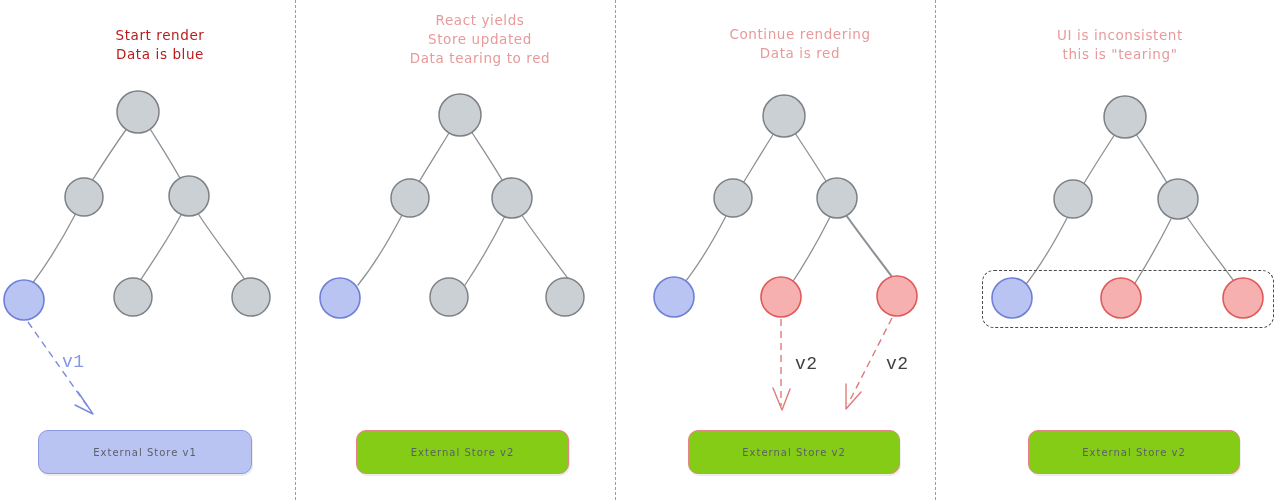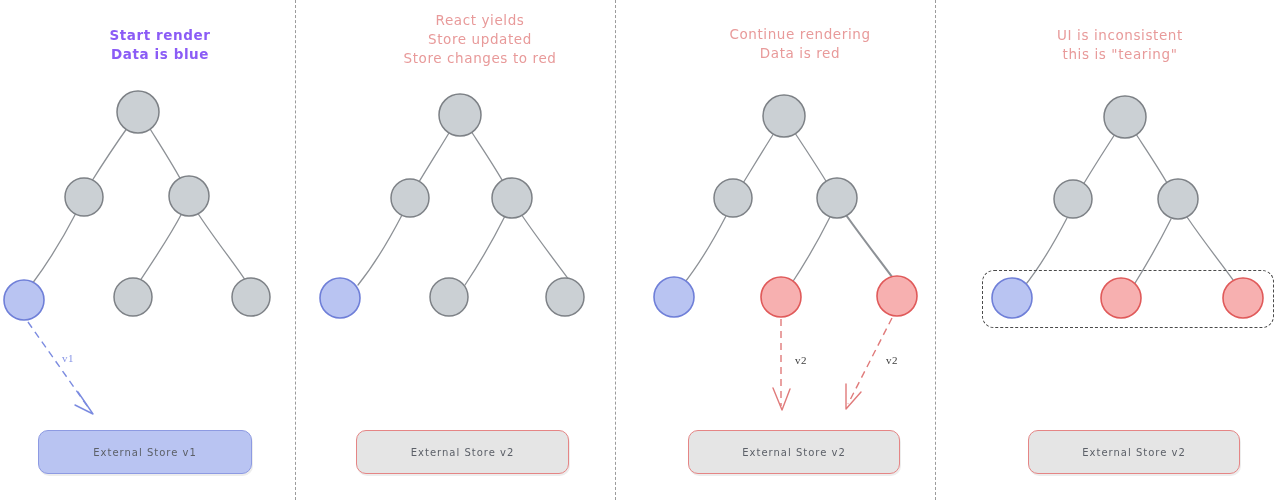--- a/index.html
+++ b/index.html
@@ -45,48 +45,48 @@
     left: 0;
     width: 320px;
     text-align: center;
     font-family: "DejaVu Sans", sans-serif;
     font-size: 13.5px;
     line-height: 19px;
     letter-spacing: 0.6px;
     white-space: pre-line;
     pointer-events: none;
   }
-  .caption.blue { color: #8b5cf6; font-weight: bold; }
+  .caption.blue { color: #b91c1c; }
   .caption.red  { color: #e89a9a; }
 
   .store-box {
     position: absolute;
     display: flex;
     align-items: center;
     justify-content: center;
     border-radius: 10px;
     font-family: "DejaVu Sans", sans-serif;
     font-size: 10px;
     letter-spacing: 1px;
     color: #5c6068;
     box-shadow: 1px 2px 0 rgba(0,0,0,0.07);
   }
   .store-box.blue {
     background: #b9c4f2;
     border: 1.4px solid #8d9ae2;
   }
   .store-box.red {
-    background: #e5e5e5;
+    background: #84cc16;
     border: 1.4px solid #e58585;
   }
 
   .arrow-label {
     position: absolute;
-    font-family: Liberation Serif, serif;
-    font-size: 11px;
+    font-family: Liberation Mono, monospace;
+    font-size: 18px;
     letter-spacing: 0.5px;
   }
   .arrow-label.blue { color: #8795e6; }
   .arrow-label.red  { color: #404040; }
 
   .tearing-box {
     position: absolute;
     border: 1.8px dashed #4a4a4a;
     border-radius: 12px;
   }
@@ -126,21 +126,21 @@
     <div class="arrow-label blue" style="left:62px; top:352px">v1</div>
 
     <div class="store-box blue" style="left:38px; top:430px; width:212px; height:42px;">
       <span>External Store v1</span>
     </div>
   </div>
 
   <div class="panel" style="left:320px">
     <div class="caption red" style="top:11px">React yields
 Store updated
-Store changes to red</div>
+Data tearing to red</div>
 
     <svg class="panel-svg" viewBox="0 0 320 500">
       <g stroke="#8d9196" stroke-width="1.3" fill="none" stroke-linecap="round">
         <path d="M132 128 C 120 148, 106 170, 96 187"></path>
         <path d="M149 128 C 162 148, 177 170, 186 187"></path>
         <path d="M82 215 C 68 242, 50 270, 38 285"></path>
         <path d="M185 216 C 172 242, 155 270, 145 285"></path>
         <path d="M201 214 C 220 242, 242 270, 252 284"></path>
       </g>
       <circle cx="140" cy="115" r="21" fill="#cbd0d4" stroke="#7d8186" stroke-width="1.5"></circle>

